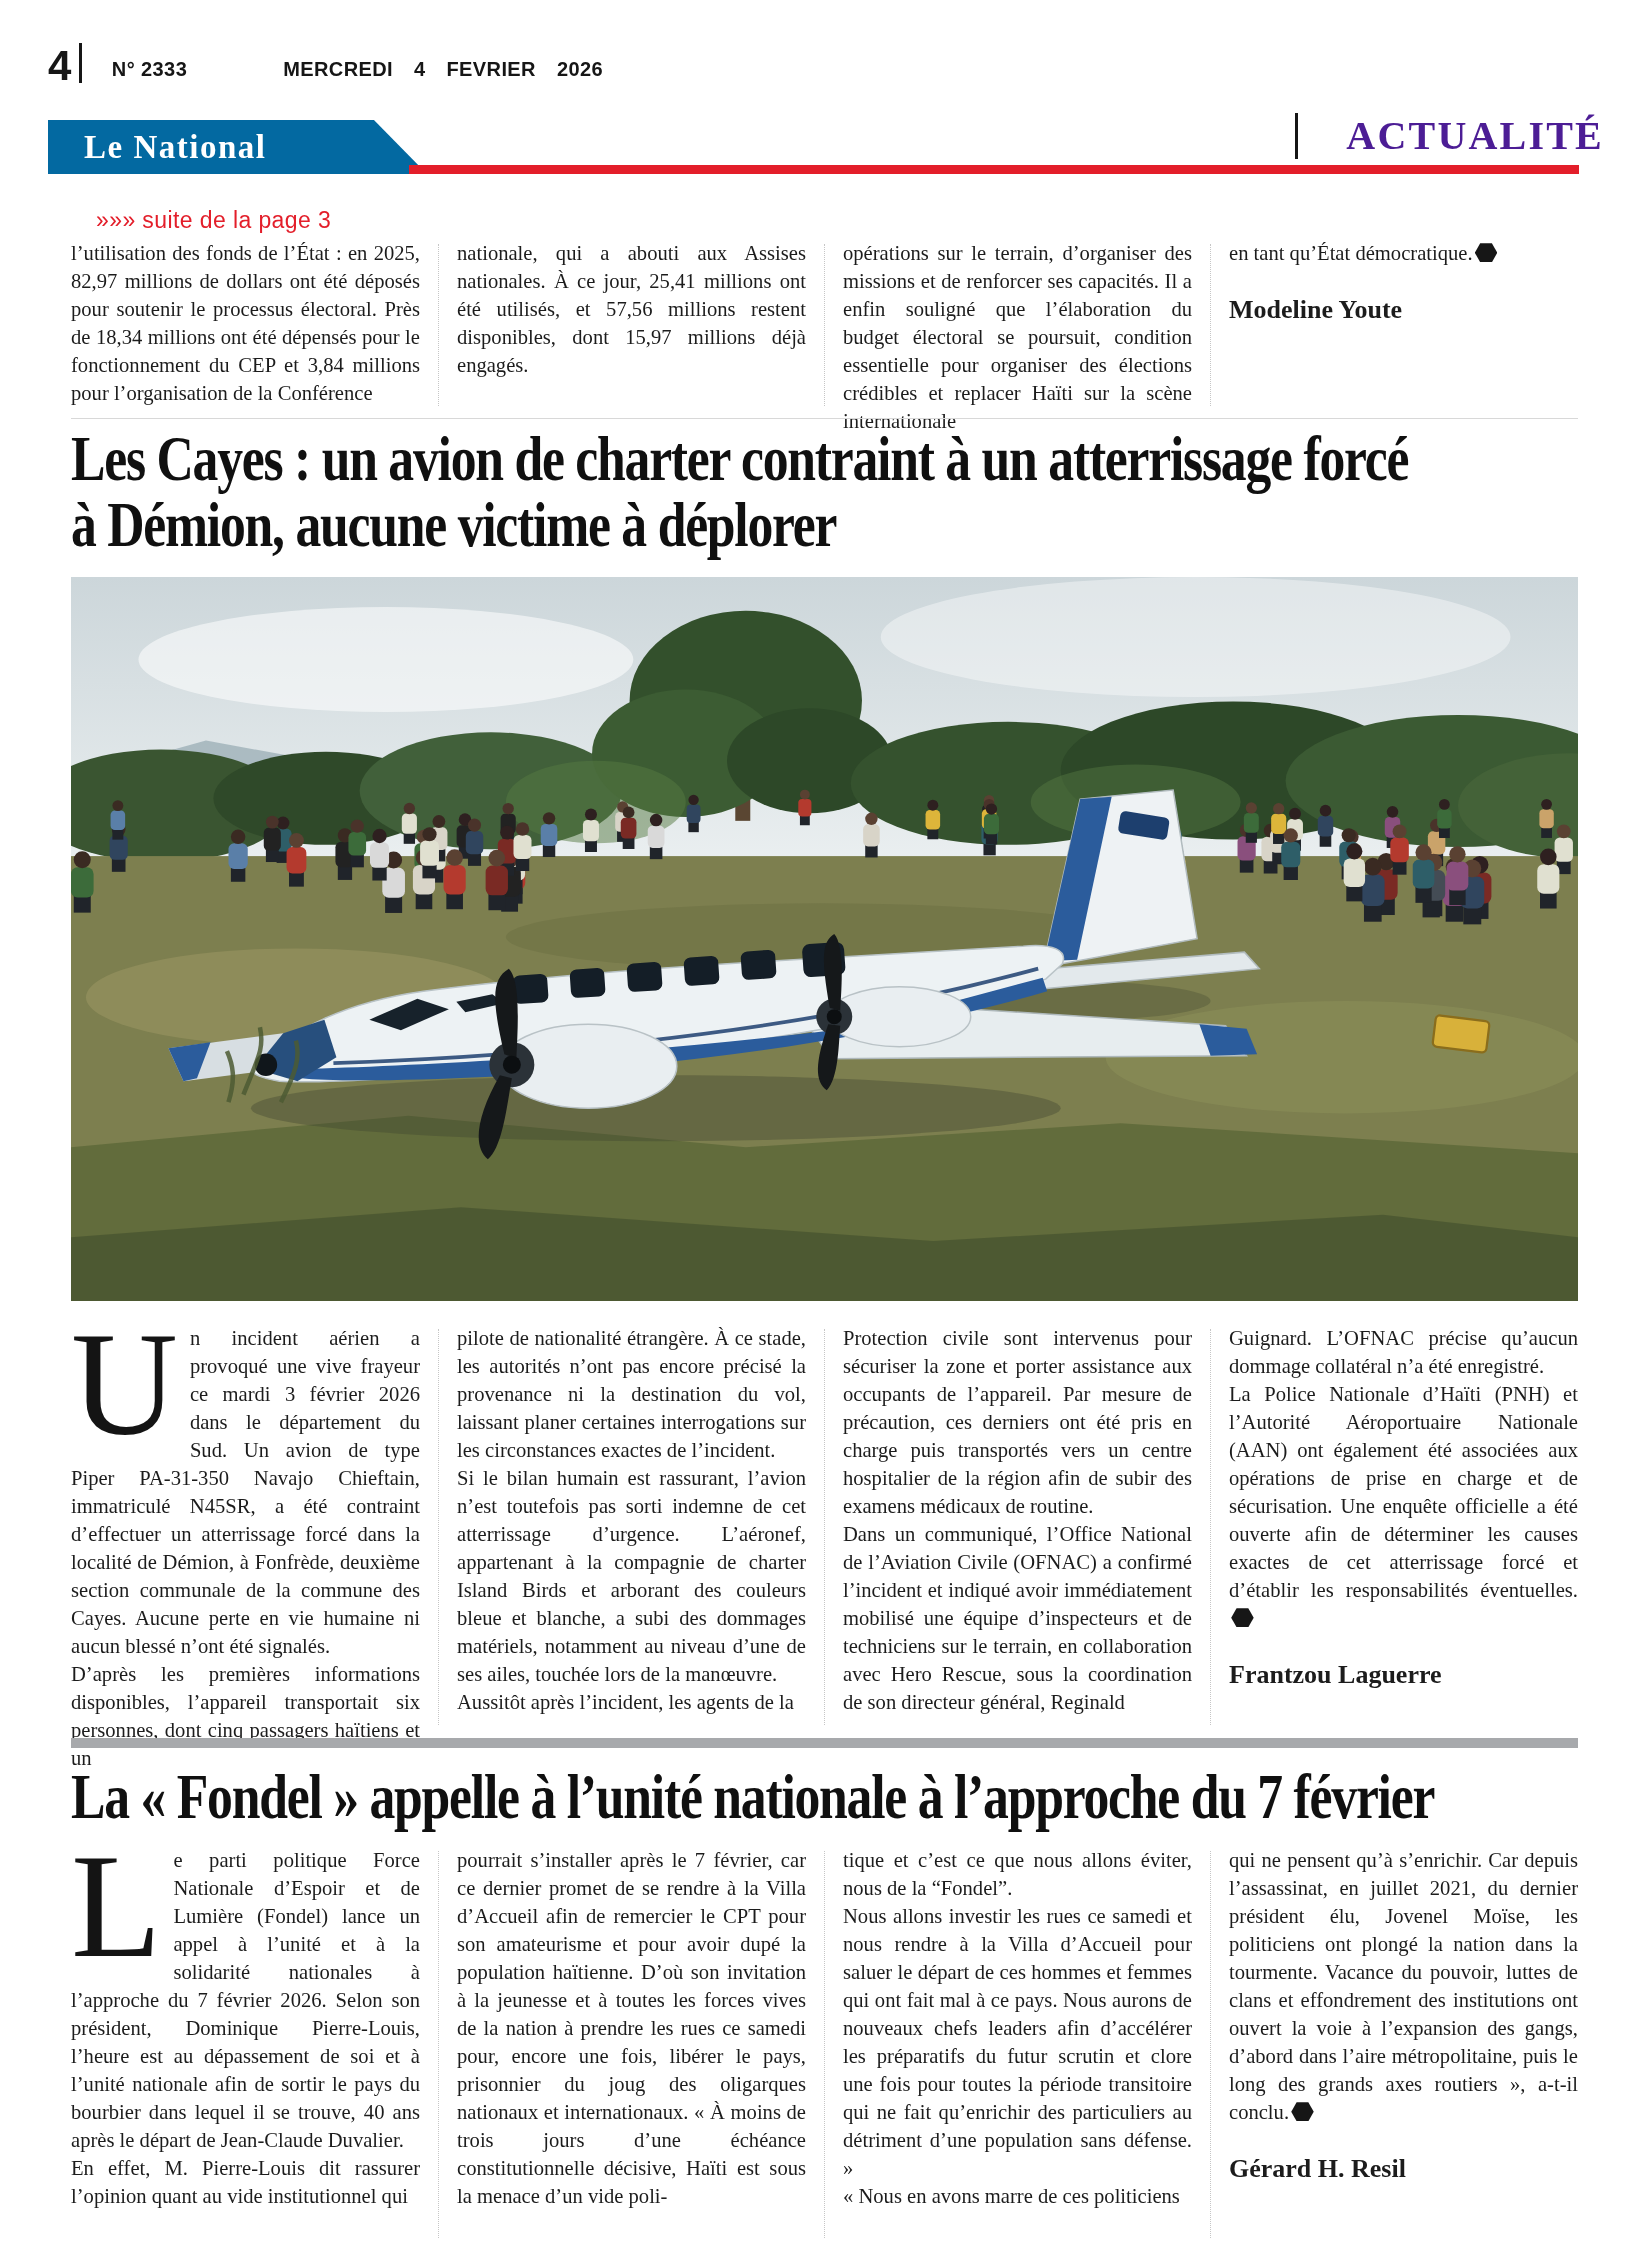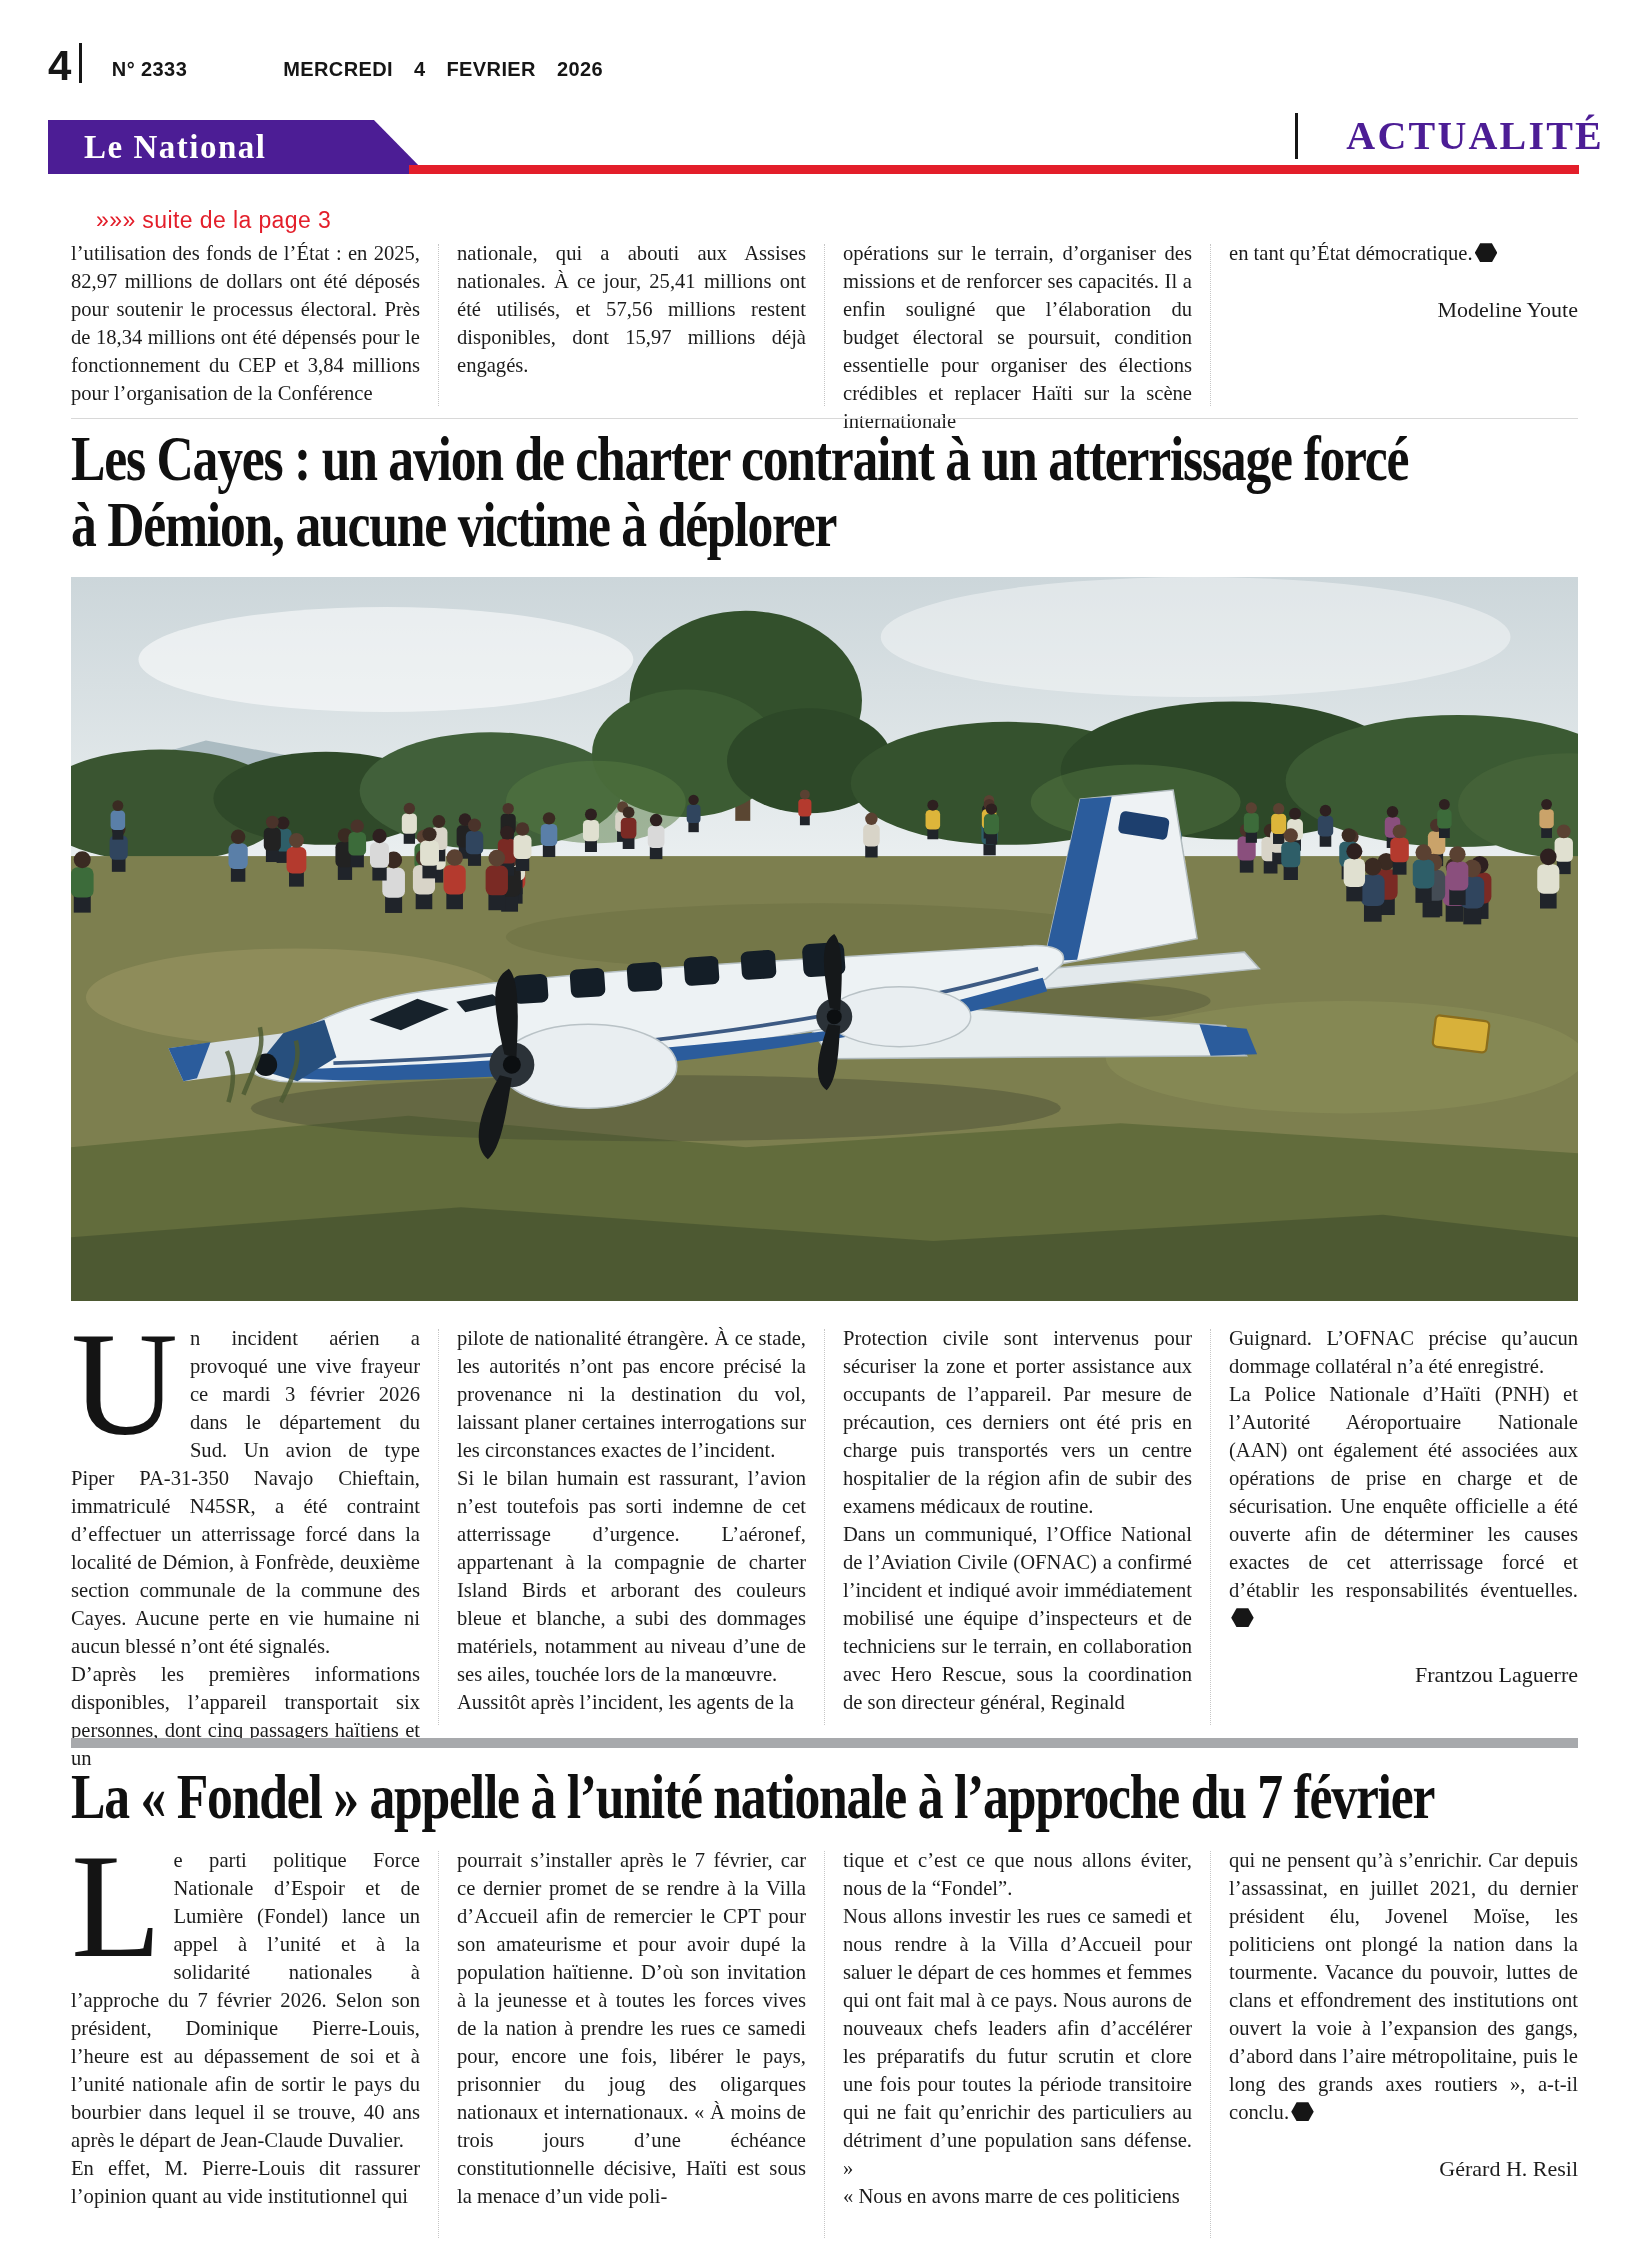--- a/index.html
+++ b/index.html
@@ -7,36 +7,36 @@
     width:1650px;height:2250px;position:relative;background:#ffffff;
     font-family:"Liberation Serif", serif;color:#1a1a1a;overflow:hidden;
   }
   
   .masthead{position:absolute;left:48px;top:43px;display:flex;align-items:flex-end;
     font-family:"Liberation Sans", sans-serif;font-weight:bold;color:#161616;}
   .page-num{font-size:42px;line-height:0.9;letter-spacing:-1.5px;}
   .vbar{width:3px;height:40px;background:#161616;margin:0 0 1.5px 9px;}
   .edition{font-size:20px;margin-left:30px;padding-bottom:3.7px;letter-spacing:0.4px;}
   .issue-date{font-size:20px;margin-left:96px;padding-bottom:3.7px;word-spacing:15px;letter-spacing:0.4px;}
-  .banner{position:absolute;left:48px;top:120px;width:379px;height:54px;background:#4c1d95;
+  .banner{position:absolute;left:48px;top:120px;width:379px;height:54px;background:#0369a1;
     clip-path:polygon(0 0,86% 0,100% 100%,0 100%);display:flex;align-items:center;}
   .banner-text{color:#fff;font-family:"Liberation Serif",serif;font-weight:bold;
     font-size:33px;padding-left:36px;letter-spacing:1.5px;}
   .red-line{position:absolute;left:409px;top:165px;width:1170px;height:9px;background:#e31e2a;}
   .section-head{position:absolute;top:112px;right:46px;display:flex;align-items:center;}
   .section-bar{width:3.7px;height:46px;background:#161616;margin-right:48px;}
   .section-title{font-family:"Liberation Serif",serif;font-weight:bold;font-size:40px;letter-spacing:2.2px;color:#4c1d95;}
   .suite{position:absolute;left:72px;top:207px;color:#e31e2a;
     font-family:"Liberation Sans",sans-serif;font-size:23px;letter-spacing:0.4px;margin-left:24px;}
   
   .cols{position:absolute;left:71px;width:1507px;display:flex;gap:37px;}
   .col{flex:0 0 349px;width:349px;font-size:20.6px;line-height:28px;text-align:justify;color:#1c1c1c;}
   .col p{margin:0;}
   .vsep{position:absolute;top:4.5px;bottom:4.5px;width:0;border-left:1.5px dotted #b4b4b4;opacity:.75;}
-  .byline{margin-top:28.5px;font-weight:normal;font-size:22px;text-align:right;}
+  .byline{margin-top:28.5px;font-weight:bold;font-size:26px;text-align:left;}
   .endmark{display:inline-block;width:22.5px;height:19px;background:#161616;margin-left:2.2px;
     clip-path:polygon(24% 0,76% 0,100% 50%,76% 100%,24% 100%,0 50%);vertical-align:-2.2px;}
   .dropcap{float:left;font-size:148px;line-height:0.78;height:112px;padding:3px 12px 0 0;color:#141414;}
   .rule-light{position:absolute;left:71px;width:1507px;height:0.7px;background:#d8d8d8;}
   
   .headline{position:absolute;left:71px;font-family:"Liberation Serif",serif;font-weight:bold;color:#101010;
     font-size:63px;line-height:66px;letter-spacing:-1.5px;white-space:nowrap;
     transform:scaleX(0.82);transform-origin:0 0;}
   .graybar{position:absolute;left:71px;top:1738px;width:1507px;height:9.7px;background:#a7a9ac;}
   

